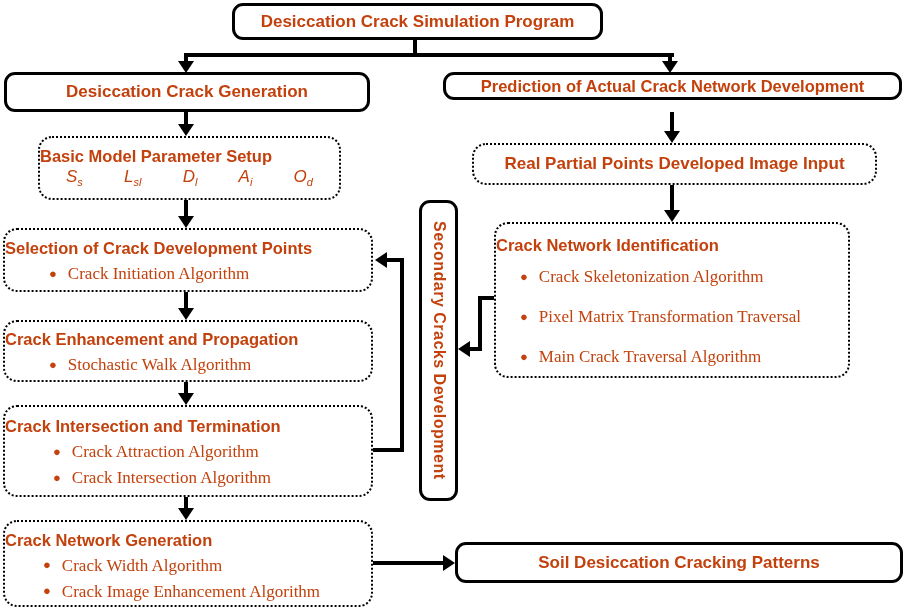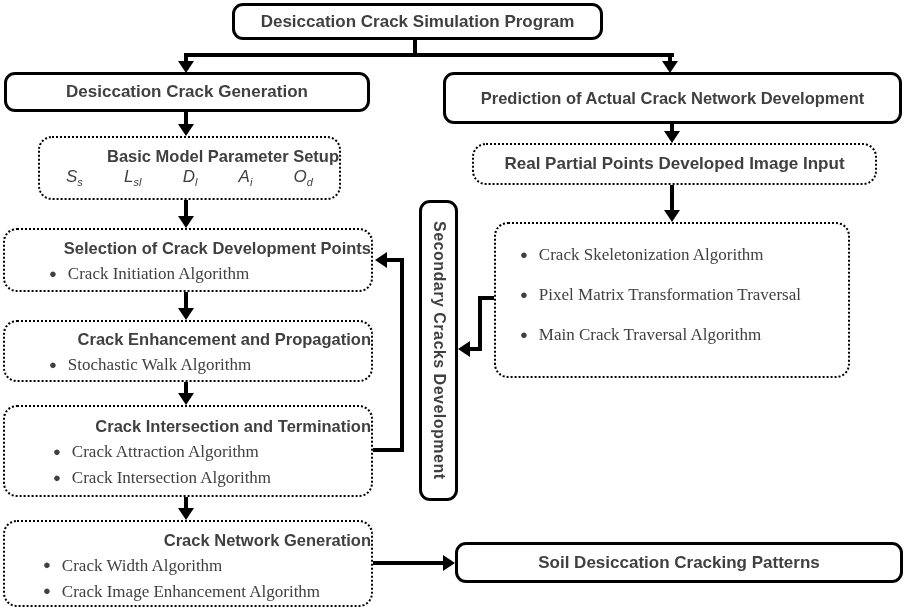--- a/index.html
+++ b/index.html
@@ -1,23 +1,23 @@
 <!DOCTYPE html>
 <html><head>
 <meta charset="utf-8">
 <style>
   html,body{margin:0;padding:0;background:#ffffff;}
   .canvas{position:relative;width:906px;height:613px;background:#ffffff;
-          font-family:"Liberation Sans",sans-serif;color:#404040;overflow:hidden;}
+          font-family:"Liberation Sans",sans-serif;color:#c2410c;overflow:hidden;}
   .box{position:absolute;box-sizing:border-box;background:#fff;}
   .solid{border:3px solid #000;border-radius:11px;}
   .dotted{border:2px dotted #000;border-radius:14px;}
   .title-center{display:flex;align-items:center;justify-content:center;
                 font-weight:bold;font-size:17px;text-align:center;}
-  .sec-title{font-weight:bold;font-size:16.5px;text-align:right;line-height:22px;}
+  .sec-title{font-weight:bold;font-size:16.5px;text-align:left;line-height:22px;}
   .bullets{display:flex;flex-direction:column;}
   .bullet-item{display:flex;align-items:center;gap:11px;
                font-family:"Liberation Serif",serif;font-size:17px;line-height:26px;}
   .bullet-dot{font-size:13px;line-height:26px;}
   .symbols-row{display:flex;justify-content:space-between;padding:0 26px;
                font-family:Liberation Sans, sans-serif;font-style:italic;font-size:17px;}
   .symbols-row sub{font-size:11px;font-style:italic;}
   .vtext{display:flex;align-items:center;justify-content:center;
          writing-mode:vertical-rl;text-orientation:mixed;
          font-weight:bold;font-size:16px;letter-spacing:0.5px;}
@@ -77,21 +77,21 @@
   <div class="arr arr-right" style="left:443px;top:555px;"></div>
 
   <div class="box solid title-center" style="left:232px;top:3px;width:371px;height:37px;">
     <span>Desiccation Crack Simulation Program</span>
   </div>
 
   <div class="box solid title-center" style="left:4px;top:72px;width:366px;height:40px;">
     <span>Desiccation Crack Generation</span>
   </div>
 
-  <div class="box solid title-center" style="left:443px;top:72px;width:459px;height:52px;font-size:16.5px;">
+  <div class="box solid title-center" style="left:443px;top:72px;width:459px;height:28px;font-size:16.5px;">
     <span>Prediction of Actual Crack Network Development</span>
   </div>
 
   <div class="box dotted" style="left:38px;top:136px;width:303px;height:64px;padding-top:7px;">
     <div class="sec-title">Basic Model Parameter Setup</div>
     <div class="symbols-row">
       <span><span>S</span><sub>s</sub></span>
       <span><span>L</span><sub>sl</sub></span>
       <span><span>D</span><sub>l</sub></span>
       <span><span>A</span><sub>i</sub></span>
@@ -145,20 +145,21 @@
         <span>Crack Image Enhancement Algorithm</span>
       </div>
     </div>
   </div>
 
   <div class="box dotted title-center" style="left:472px;top:143px;width:405px;height:42px;">
     <span>Real Partial Points Developed Image Input</span>
   </div>
 
   <div class="box dotted" style="left:494px;top:222px;width:356px;height:156px;padding-top:10px;">
+    <div class="sec-title">Crack Network Identification</div>
     <div class="bullets" style="padding-left:24px;margin-top:8px;gap:14px;">
       <div class="bullet-item">
         <span class="bullet-dot">●</span>
         <span>Crack Skeletonization Algorithm</span>
       </div>
       <div class="bullet-item">
         <span class="bullet-dot">●</span>
         <span>Pixel Matrix Transformation Traversal</span>
       </div>
       <div class="bullet-item">

